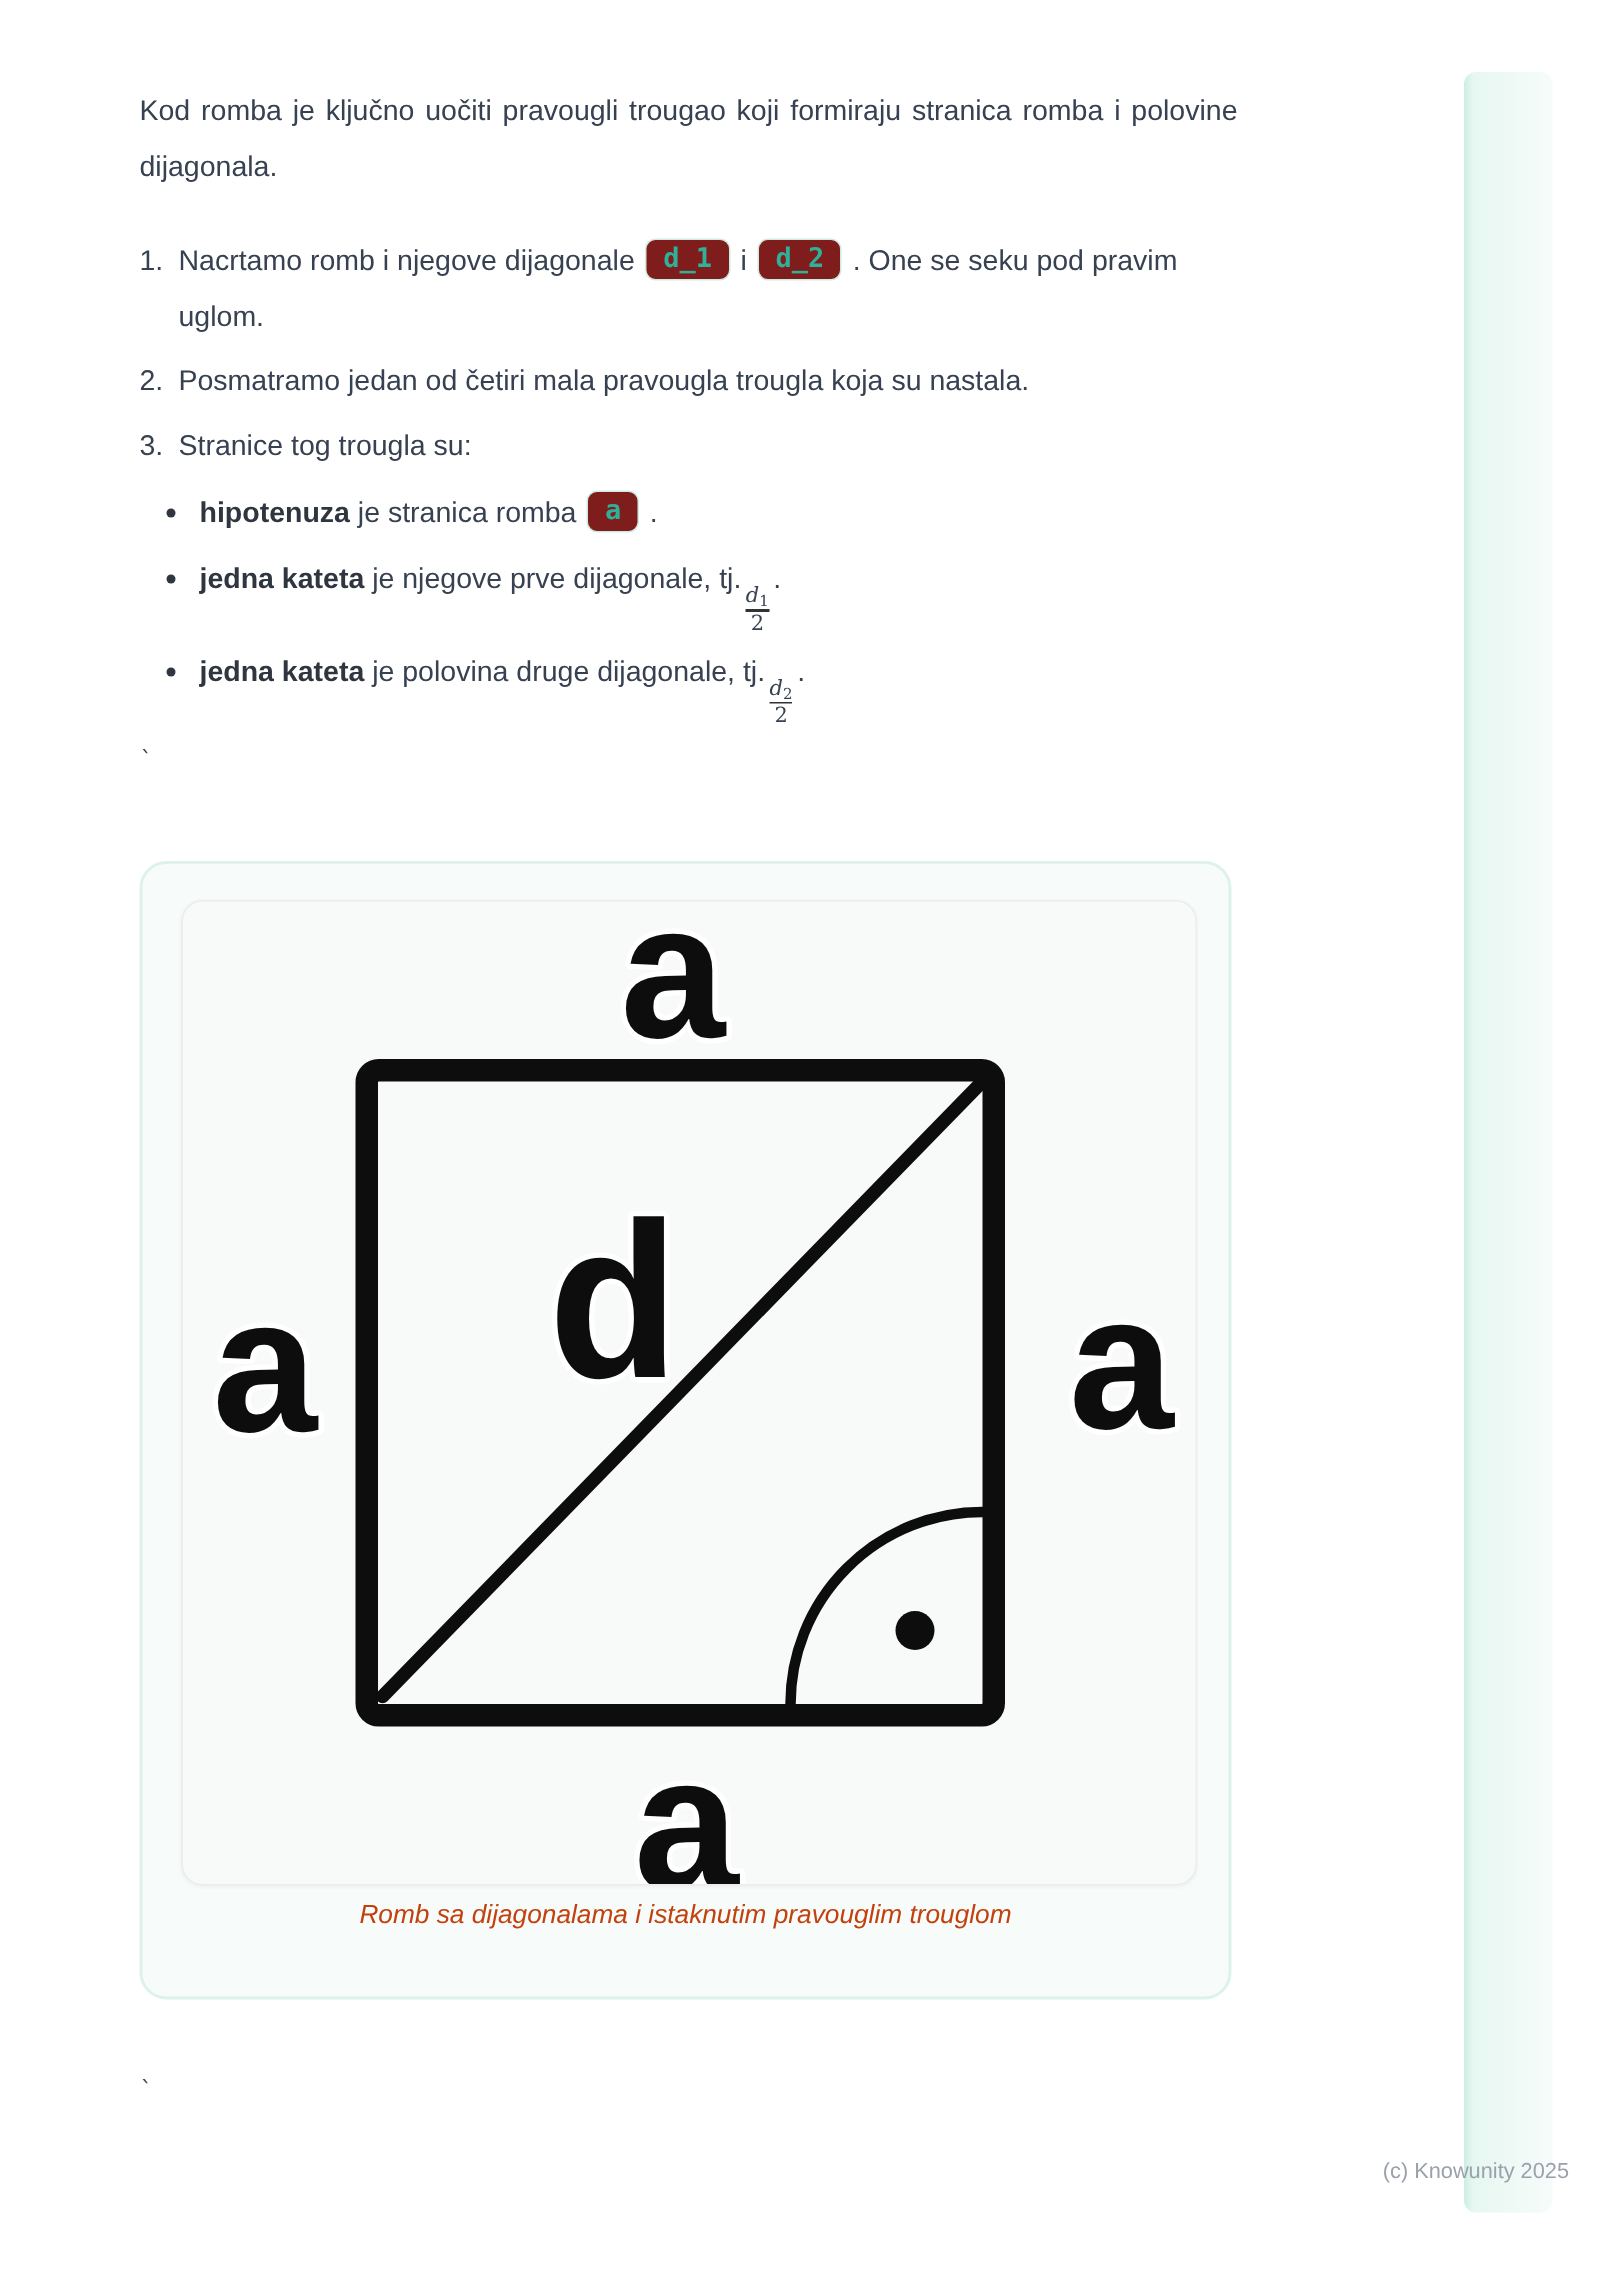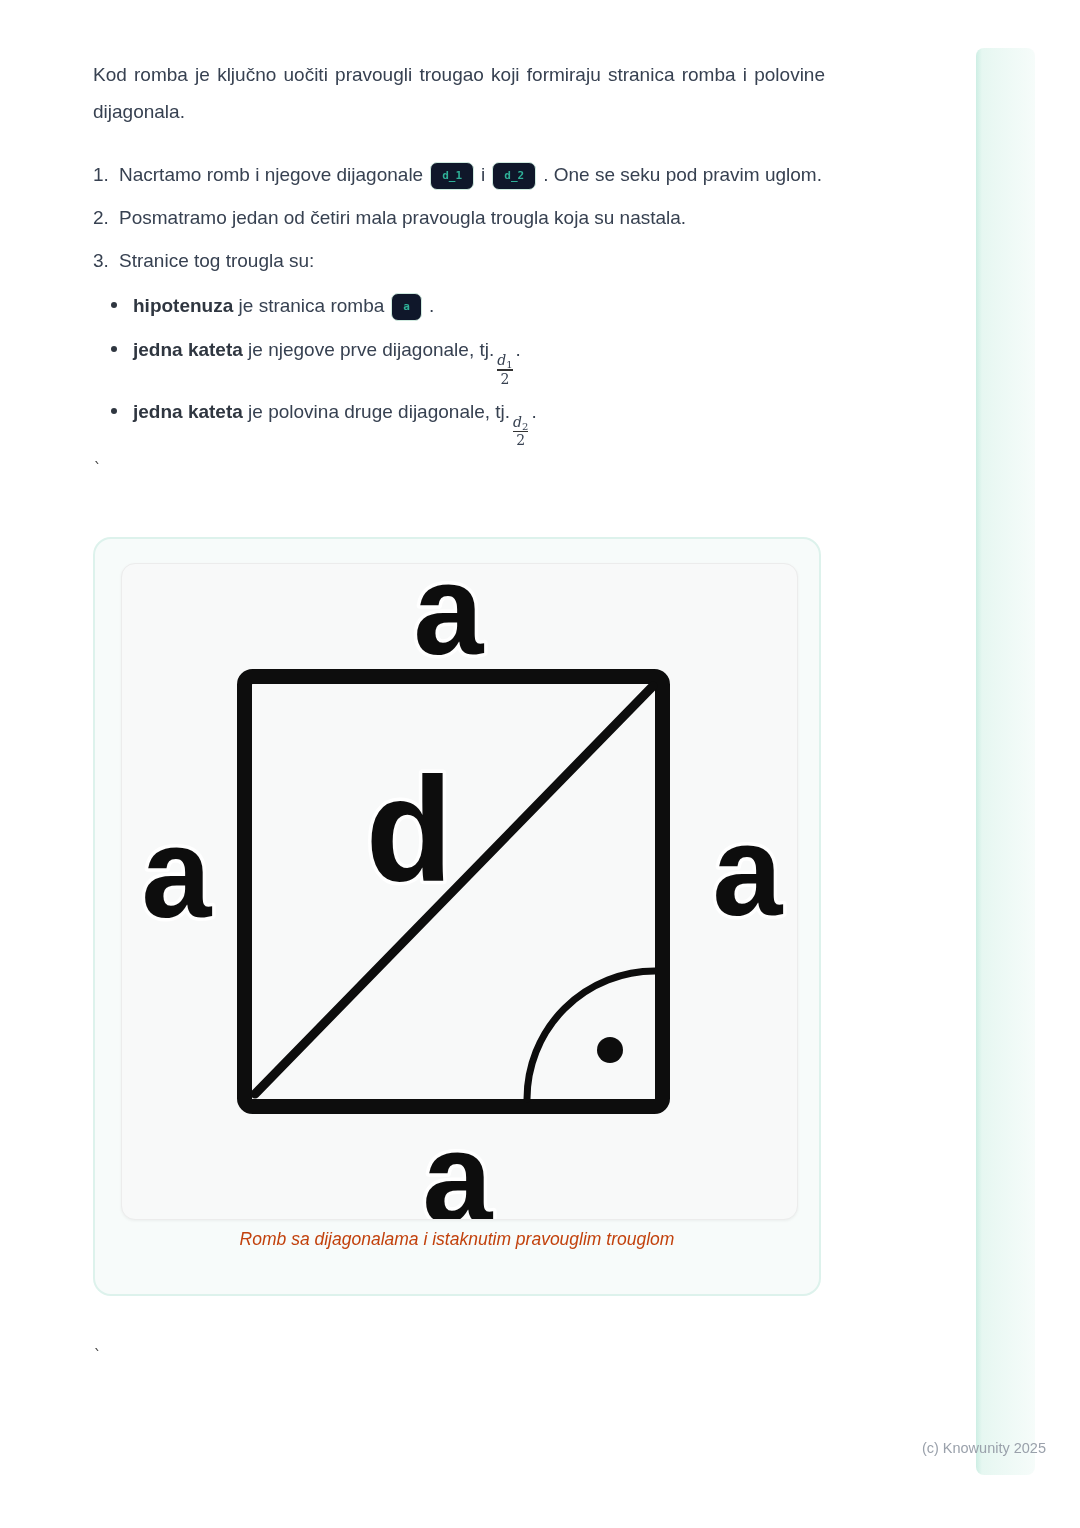--- a/index.html
+++ b/index.html
@@ -7,23 +7,23 @@
         font-family:"Liberation Sans","DejaVu Sans",sans-serif;color:#374151;padding-left:36px;}
   
   .right-bar{position:absolute;left:976px;top:48px;width:59px;height:1427px;border-radius:8px;
         background:linear-gradient(to right,#cdeee4 0px,#e6f7f1 6px,#edf9f5 28px,#f6fcfa 100%);}
   
   .content{position:absolute;left:93px;top:56px;width:732px;}
   .intro{font-size:19px;line-height:37px;text-align:justify;margin:0 0 26px 0;}
   .olitem{display:flex;margin-bottom:6px;font-size:19px;line-height:37px;}
   .num{flex:0 0 26px;text-align:left;}
   .itext{flex:1;}
-  .badge{display:inline-block;margin:0 7px;padding:0 11px;background:#0f172a;border:1.5px solid #cfeadf;
+  .badge{display:inline-block;margin:0 7px;padding:0 11px;background:#7f1d1d;border:1.5px solid #cfeadf;
         border-radius:7px;font-family:"DejaVu Sans Mono","Liberation Mono",monospace;font-weight:bold;
-        font-size:11px;line-height:26px;color:#2fb098;vertical-align:2px;}
+        font-size:18px;line-height:26px;color:#2fb098;vertical-align:2px;}
   .bullets{margin:8px 0 0 18px;text-align:right;}
   .bullet{display:flex;margin-bottom:7px;font-size:19px;line-height:37px;}
   .bdot{flex:0 0 6px;width:6px;height:6px;border-radius:50%;background:#2f3640;margin:15px 16px 0 0;}
   .term{font-weight:bold;color:#2f3640;}
   .frac{display:inline-flex;flex-direction:column;align-items:center;vertical-align:-9px;line-height:1;
         font-family:"DejaVu Serif","Liberation Serif",serif;margin:0 3px;}
   .fr-top{font-size:14px;}
   .fr-var{font-style:italic;}
   .fr-sub{font-size:10px;position:relative;top:3px;}
   .fr-bar{align-self:stretch;height:1.5px;background:#333;margin:2px 0 1px 0;}

